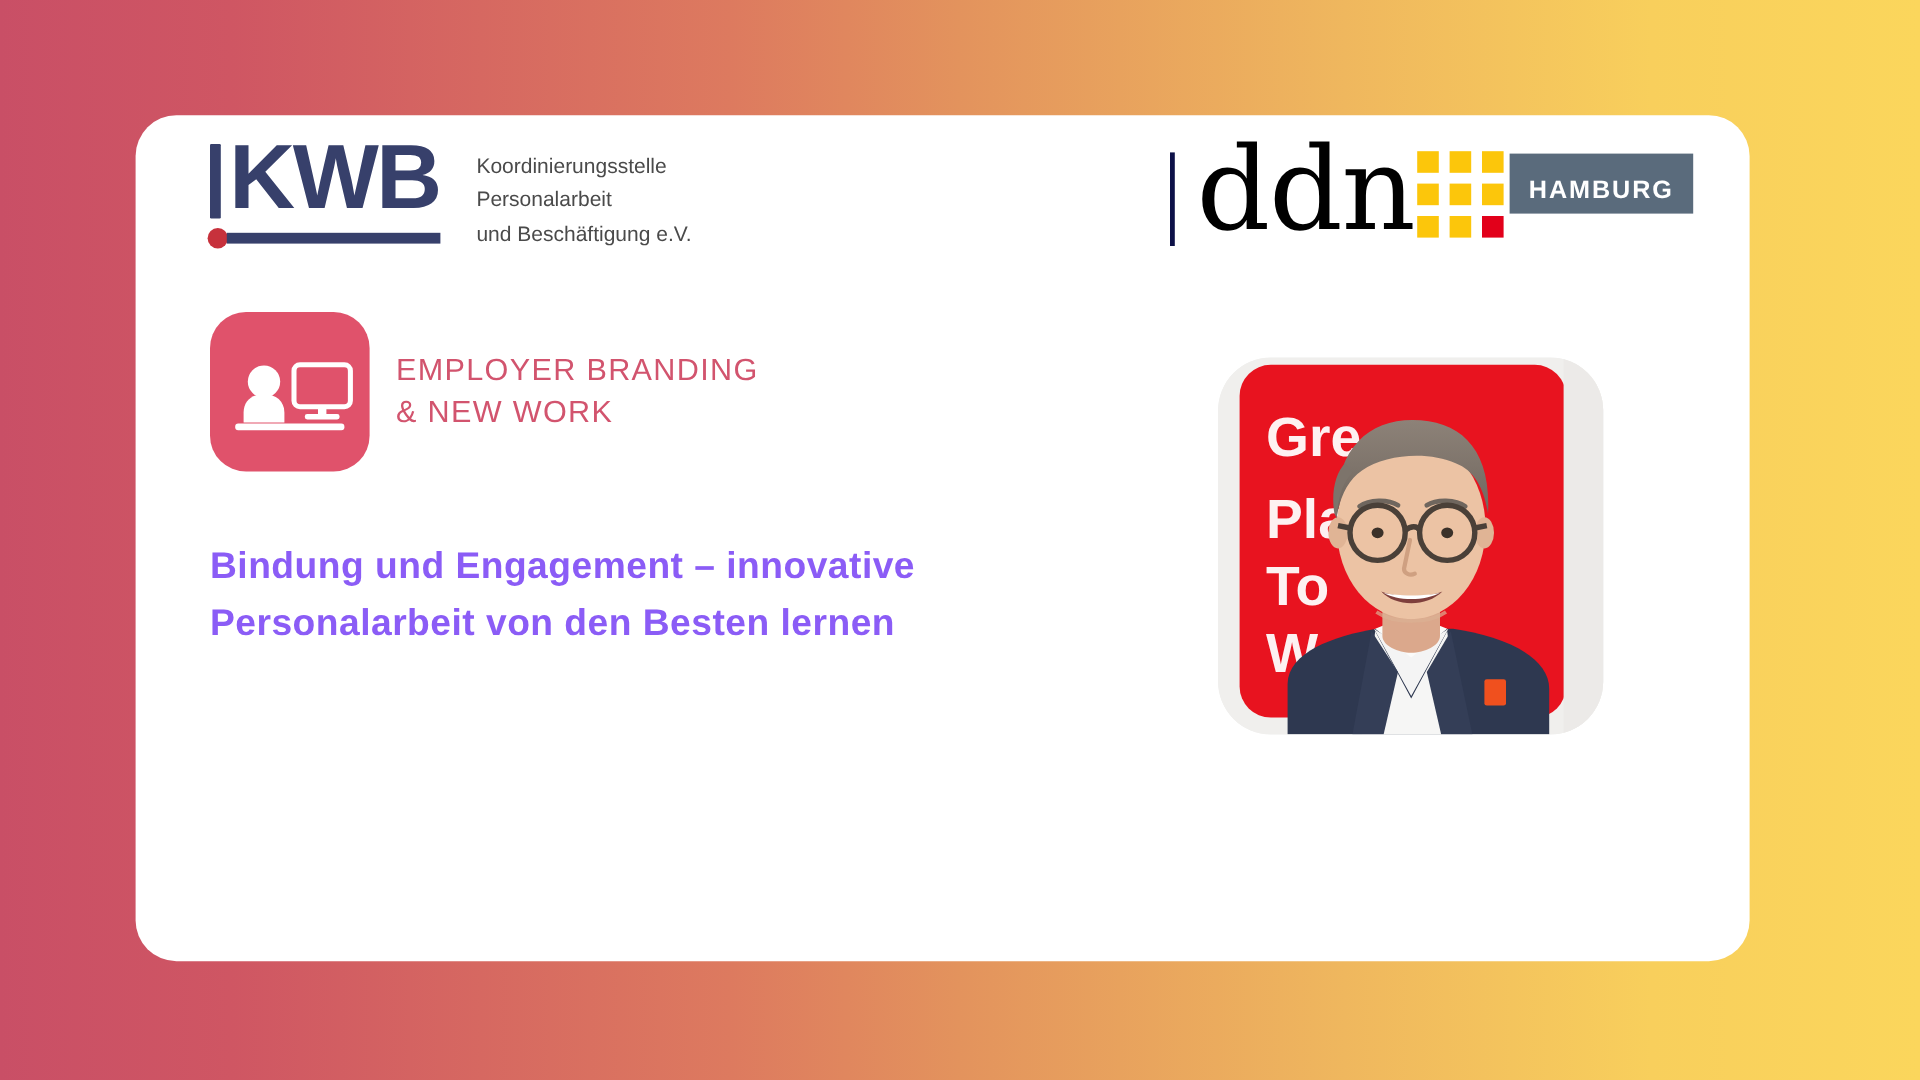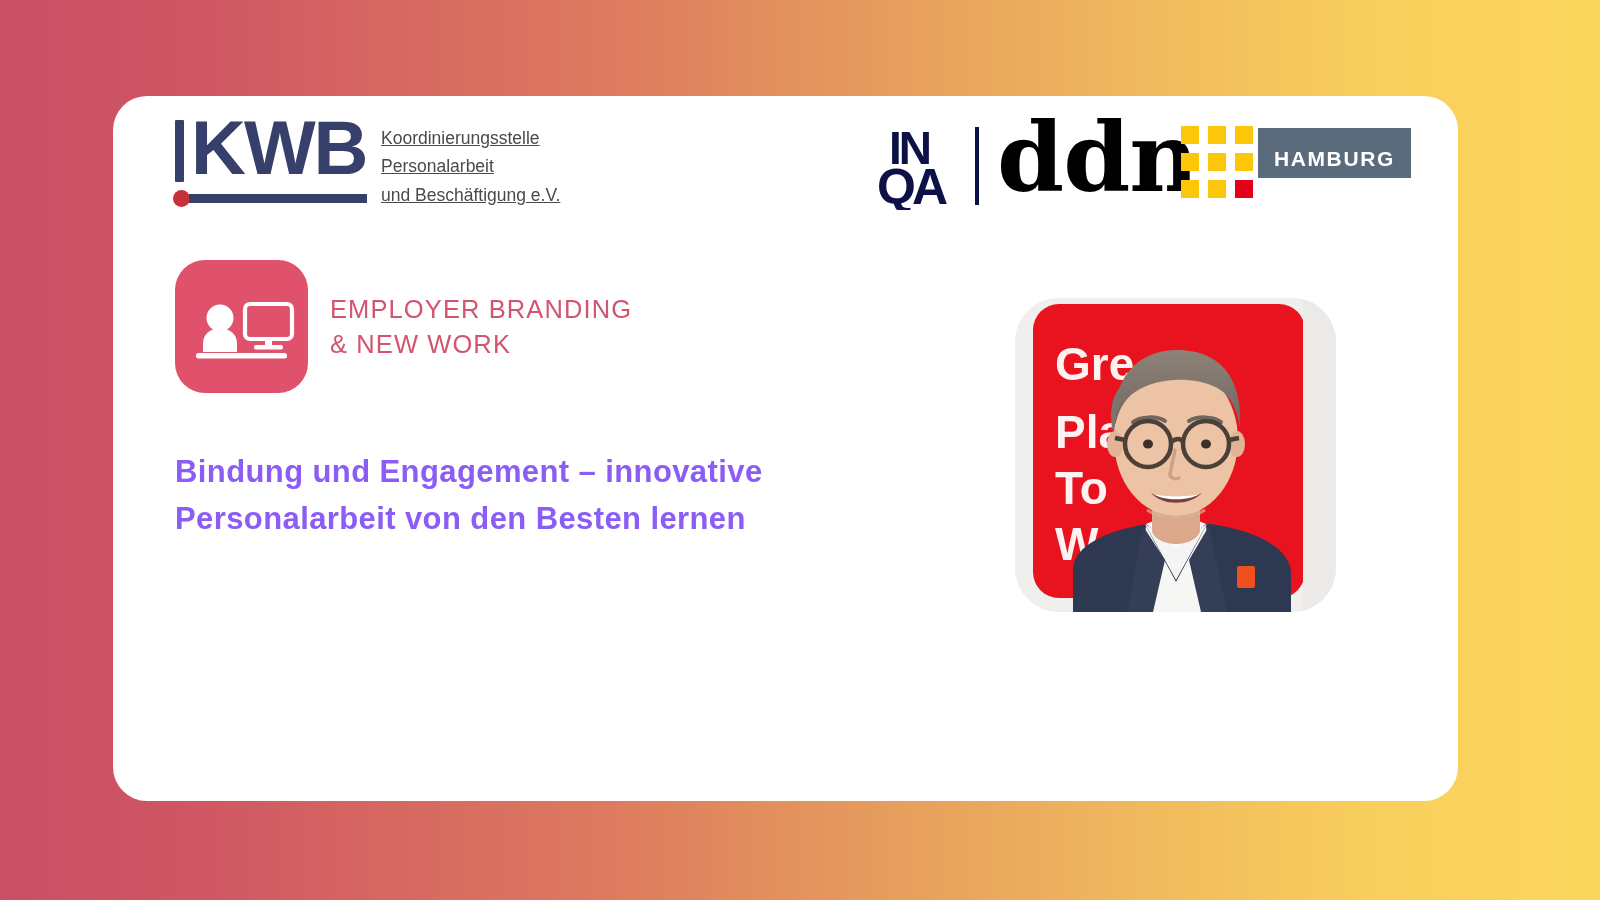--- a/index.html
+++ b/index.html
@@ -79,28 +79,27 @@
     color: #37406b;
     line-height: 1;
   }
   .kwb-rule {
     position: absolute;
     left: 14px; top: 76px;
     width: 178px; height: 9px;
     background: #37406b;
   }
   .kwb-words {
-    margin-left: 6px;
+    margin-left: 22px;
     margin-top: 6px;
     font-size: 17.5px;
     line-height: 1.62;
     color: #4a4a4a;
     font-weight: 400;
     white-space: nowrap;
-    text-decoration: underline;
   }
 
   
   .inqa {
     position: absolute;
     left: 762px;
     top: 28px;
     width: 96px;
     height: 86px;
     color: #0d1148;
@@ -115,21 +114,21 @@
     height: 78px;
     background: #0d1148;
   }
 
   
   .ddn {
     position: absolute;
     left: 884px;
     top: 14px;
     font-size: 96px;
-    font-weight: 700;
+    font-weight: 400;
     font-family: "DejaVu Serif", serif;
     letter-spacing: -1px;
     color: #000000;
     line-height: 1;
   }
 
   
   .ddn-grid {
     position: absolute;
     left: 1068px;
@@ -235,26 +234,20 @@
         <div class="kwb-letters">KWB</div>
         <div class="kwb-rule"></div>
       </div>
       <div class="kwb-words">
         <div>Koordinierungsstelle</div>
         <div>Personalarbeit</div>
         <div>und Beschäftigung e.V.</div>
       </div>
     </div>
 
-    <div class="inqa">
-      <svg width="96" height="86" viewBox="0 0 96 86" aria-hidden="true">
-        <text x="14" y="40" font-family="Liberation Sans, sans-serif" font-size="46" font-weight="700" fill="currentColor" letter-spacing="-3">IN</text>
-        <text x="2" y="80" font-family="Liberation Sans, sans-serif" font-size="50" font-weight="700" fill="currentColor" letter-spacing="-4">QA</text>
-      </svg>
-    </div>
     <div class="inqa-divider"></div>
 
     <div class="ddn">ddn</div>
 
     <div class="ddn-grid">
       <i></i>
       <i></i>
       <i></i>
       <i></i>
       <i></i>

